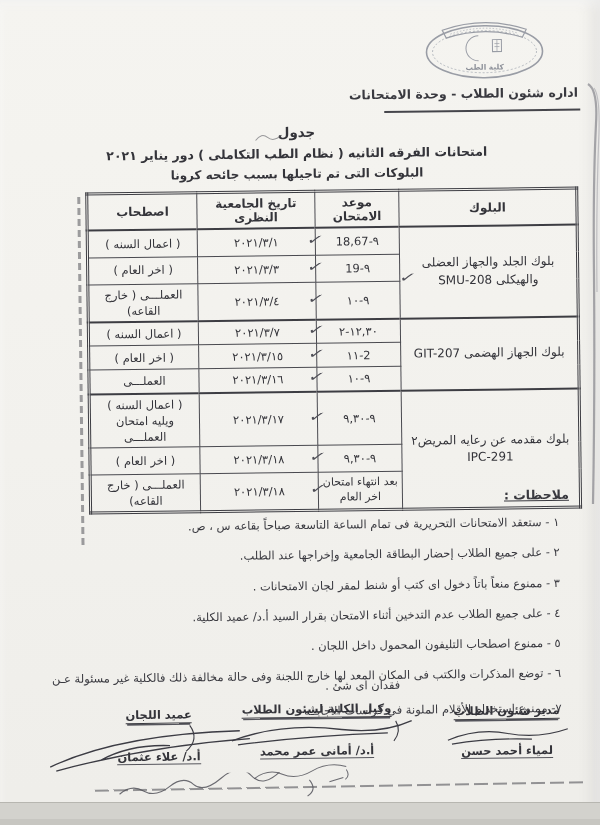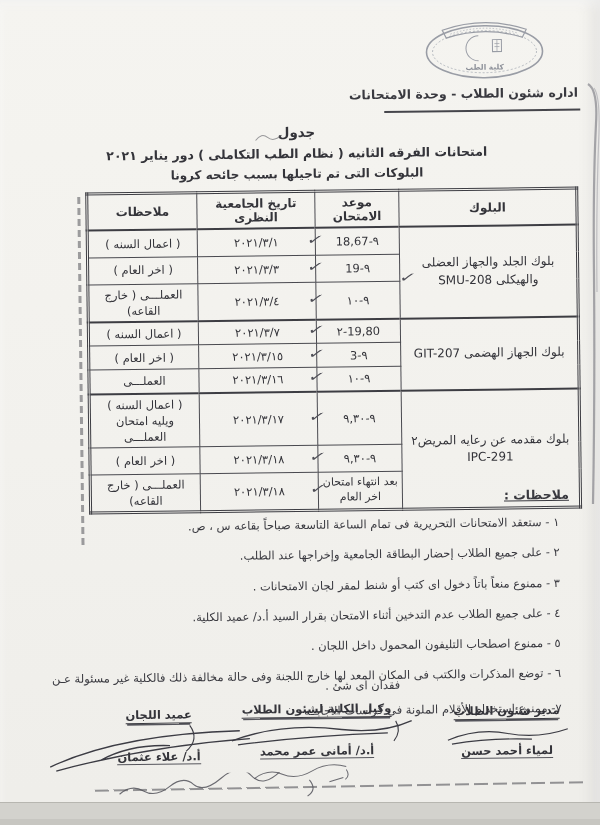--- a/index.html
+++ b/index.html
@@ -126,21 +126,21 @@
           <col style="width:178px">
           <col style="width:84px">
           <col style="width:118px">
           <col style="width:110px">
         </colgroup>
       <tbody>
           <tr>
         <th>البلوك</th>
         <th>موعد الامتحان</th>
         <th>تاريخ الجامعية النظرى</th>
-        <th>ملاحظات</th>
+        <th>اصطحاب</th>
       </tr>
 
       <tr class="r-sm group-start">
         <td class="block-cell" rowspan="3">
           <span class="tick block-tick">✓</span>
           <span>بلوك الجلد والجهاز العضلى والهيكلى</span>
           <span>SMU-208</span>
         </td>
         <td class="time-cell"><span class="tick">✓</span><span>٩-18,67</span></td>
         <td class="date-cell">٢٠٢١/٣/١</td>
@@ -155,26 +155,26 @@
         <td class="time-cell"><span class="tick">✓</span><span>٩-١٠</span></td>
         <td class="date-cell">٢٠٢١/٣/٤</td>
         <td class="note-cell">العملـــى ( خارج القاعه)</td>
       </tr>
 
       <tr class="r-md group-start">
         <td class="block-cell" rowspan="3">
           <span>بلوك الجهاز الهضمى</span>
           <span>GIT-207</span>
         </td>
-        <td class="time-cell"><span class="tick">✓</span><span>19,80-٢</span></td>
+        <td class="time-cell"><span class="tick">✓</span><span>١٢,٣٠-٢</span></td>
         <td class="date-cell">٢٠٢١/٣/٧</td>
         <td class="note-cell">( اعمال السنه )</td>
       </tr>
       <tr class="r-md">
-        <td class="time-cell"><span class="tick">✓</span><span>٩-3</span></td>
+        <td class="time-cell"><span class="tick">✓</span><span>2-١١</span></td>
         <td class="date-cell">٢٠٢١/٣/١٥</td>
         <td class="note-cell">( اخر العام )</td>
       </tr>
       <tr class="r-md">
         <td class="time-cell"><span class="tick">✓</span><span>٩-١٠</span></td>
         <td class="date-cell">٢٠٢١/٣/١٦</td>
         <td class="note-cell">العملـــى</td>
       </tr>
 
       <tr class="r-lg group-start">

